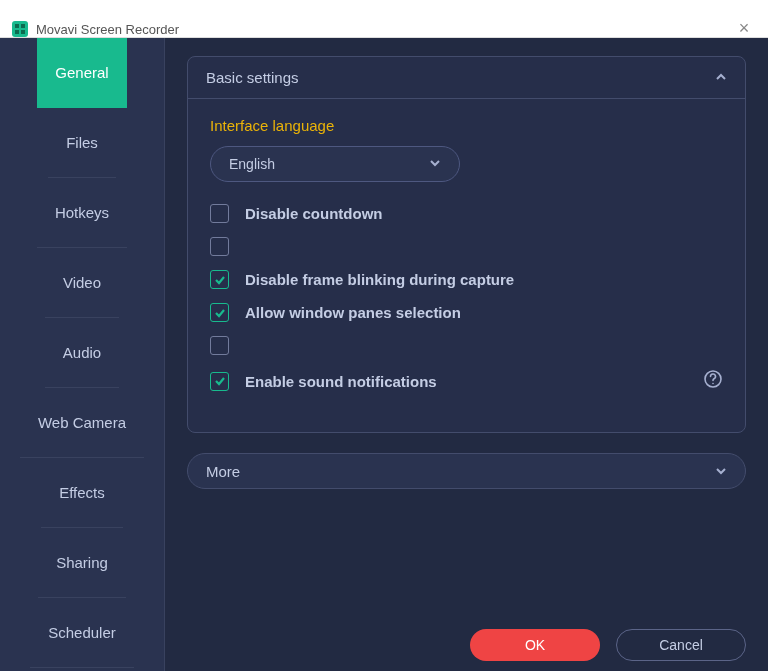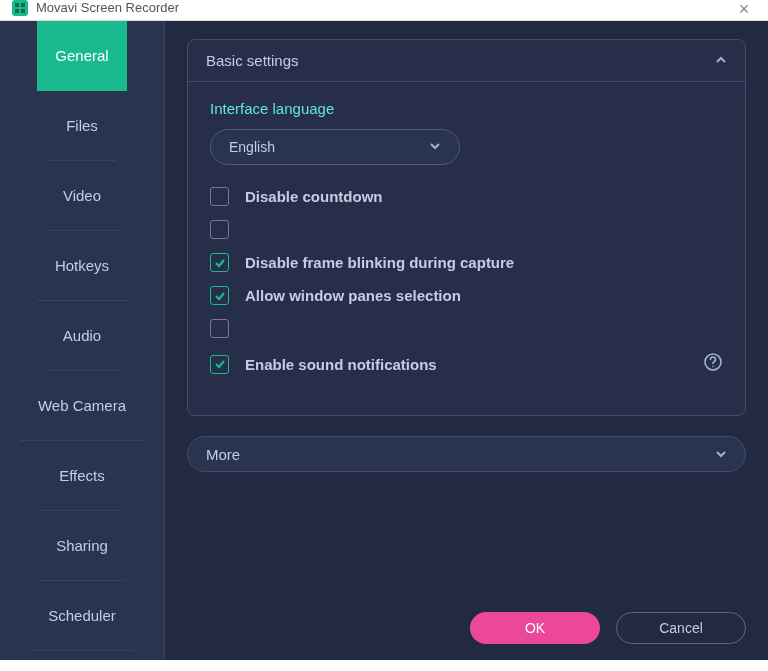--- a/index.html
+++ b/index.html
@@ -4,24 +4,24 @@
 <style>
   * { margin: 0; padding: 0; box-sizing: border-box; }
   body {
     font-family: -apple-system, BlinkMacSystemFont, "Segoe UI", Arial, sans-serif;
     background: #fff;
     width: 768px;
     height: 671px;
     overflow: hidden;
   }
   .titlebar {
-    height: 21px;
+    height: 38px;
     background: #fff;
     display: flex;
-    align-items: flex-start;
+    align-items: flex-end;
     padding: 0 12px;
     border-bottom: 1px solid #ddd;
   }
   .titlebar-icon {
     width: 16px;
     height: 16px;
     background: #18ba8e;
     border-radius: 3px;
     margin-right: 8px;
     display: flex;
@@ -89,21 +89,21 @@
     padding: 12px 18px;
     color: #c4cde4;
     font-size: 15px;
     border-bottom: 1px solid #434c6c;
     cursor: pointer;
   }
   .panel-body {
     padding: 18px 22px 22px 22px;
   }
   .field-label {
-    color: #5eead4;
+    color: #eab308;
     font-size: 15px;
     margin-bottom: 12px;
   }
   .select {
     width: 250px;
     height: 36px;
     border: 1px solid #4e5880;
     border-radius: 18px;
     background: #2a3350;
     color: #c4cde4;
@@ -179,21 +179,21 @@
     height: 32px;
     border-radius: 16px;
     font-size: 14px;
     display: flex;
     align-items: center;
     justify-content: center;
     cursor: pointer;
     border: none;
   }
   .btn-primary {
-    background: #ec4899;
+    background: #ef4444;
     color: #fff;
   }
   .btn-secondary {
     background: transparent;
     color: #c4cde4;
     border: 1px solid #5b6488;
   }
   .chevron svg { width: 12px; height: 12px; }
 </style>
 </head>
@@ -214,24 +214,24 @@
 
 <div class="app">
   <div class="sidebar" id="sidebar">
       <div class="sidebar-item active">
         <span>General</span>
       </div>
       <div class="sidebar-item">
         <span>Files</span>
       </div>
       <div class="sidebar-item">
+        <span>Hotkeys</span>
+      </div>
+      <div class="sidebar-item">
         <span>Video</span>
-      </div>
-      <div class="sidebar-item">
-        <span>Hotkeys</span>
       </div>
       <div class="sidebar-item">
         <span>Audio</span>
       </div>
       <div class="sidebar-item">
         <span>Web Camera</span>
       </div>
       <div class="sidebar-item">
         <span>Effects</span>
       </div>

